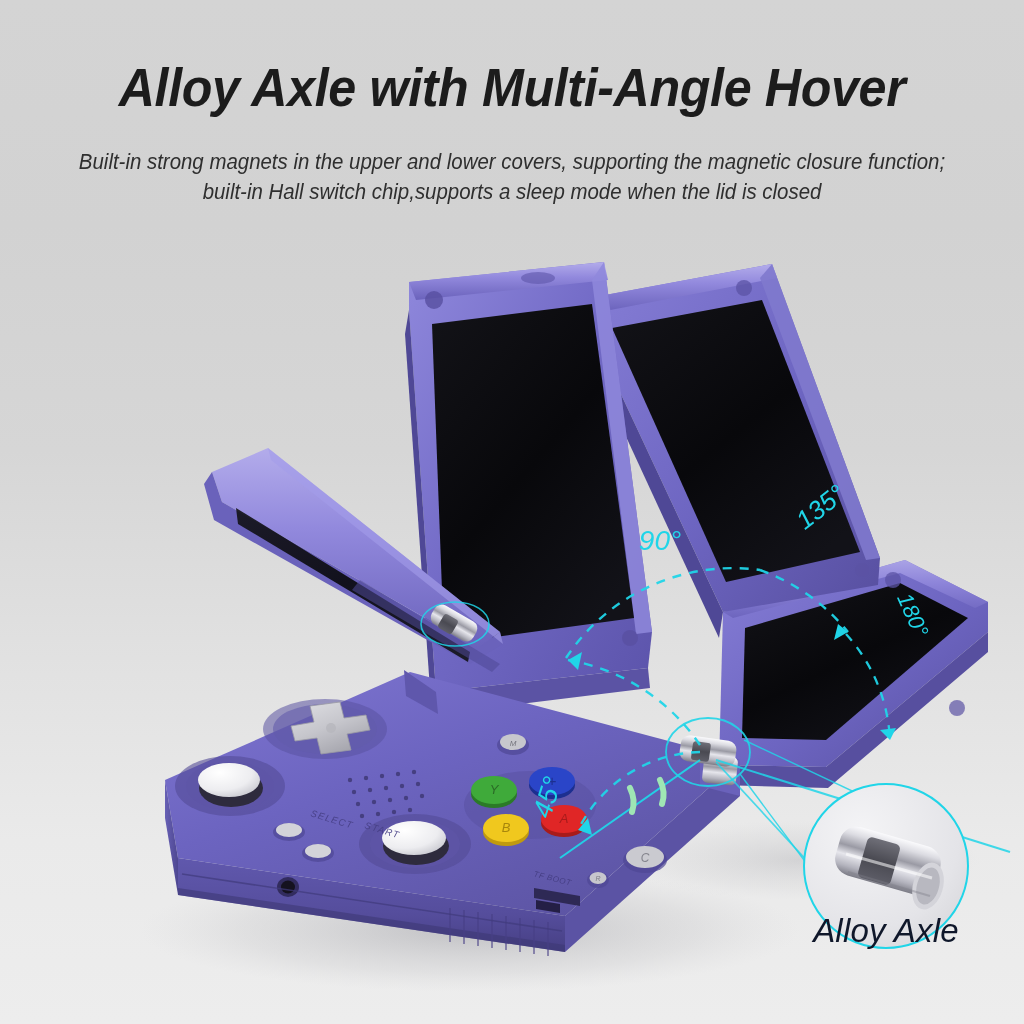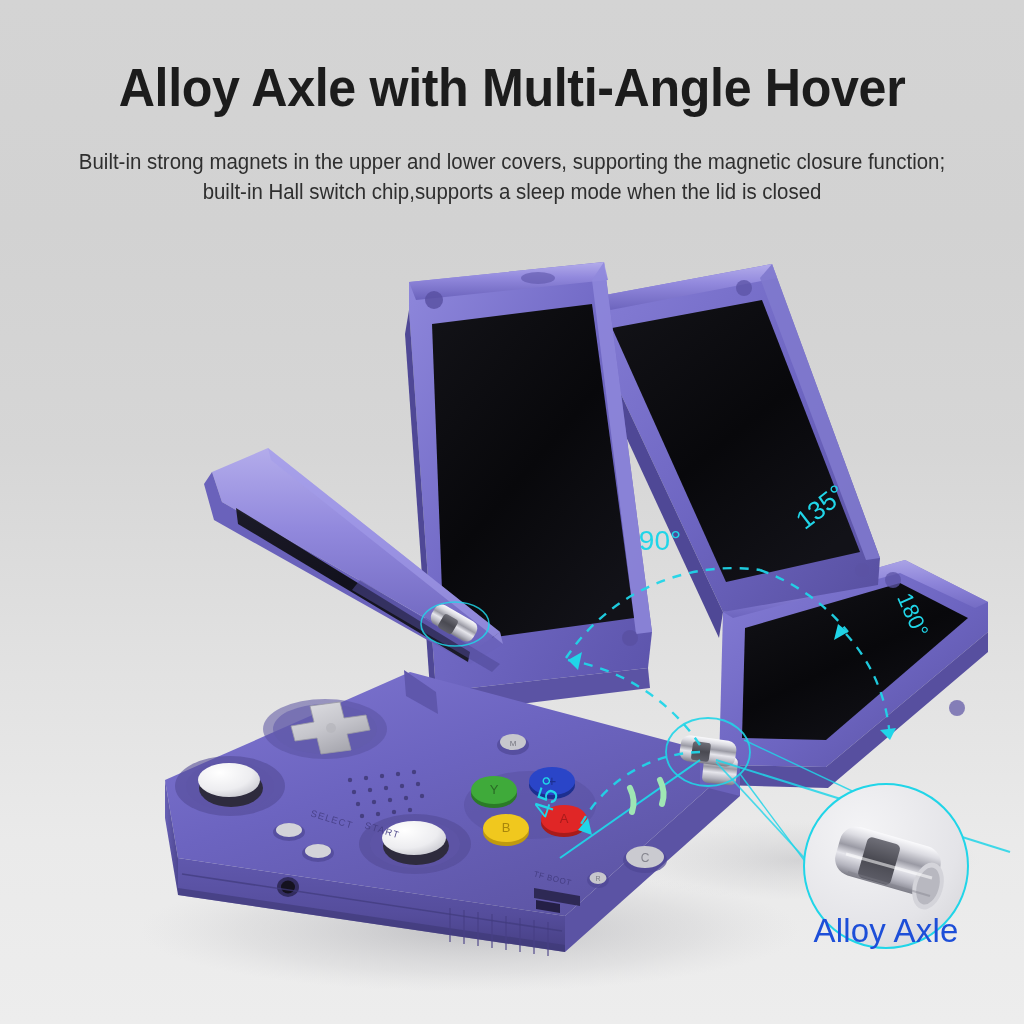--- a/index.html
+++ b/index.html
@@ -2,21 +2,21 @@
 <html><head>
 <meta charset="utf-8">
 <style>
   * { margin:0; padding:0; box-sizing:border-box; }
   html,body { width:1024px; height:1024px; overflow:hidden; }
   body {
     font-family:"Liberation Sans", sans-serif;
     background:linear-gradient(180deg,#d4d4d4 0%,#d2d2d2 22%,#d6d6d6 44%,#e2e2e2 66%,#eaeaea 82%,#ededed 100%);
     position:relative;
   }
-  .stage { position:absolute; inset:0; }
+  .stage { position:absolute; inset:0;font-style:italic; }
 
   
   .headline {
     position:absolute; top:56px; left:0; width:1024px; text-align:center;
     font-size:54px; font-weight:bold; color:#1c1c1c; letter-spacing:-0.4px;
     transform:scaleX(0.93); transform-origin:center top; white-space:nowrap;
   }
   .subtitle {
     position:absolute; top:148px; left:50%; transform:translateX(-50%) scaleX(0.95);
     width:960px; text-align:center; font-size:21.5px; color:#2f2f2f;
@@ -24,21 +24,21 @@
   }
   .subtitle span { display:block; }
 
   
   .art { position:absolute; left:0; top:240px; width:1024px; height:784px; }
   .art svg { display:block; width:1024px; height:784px; }
 
   
   .callout-label {
     position:absolute; left:786px; top:912px; width:200px; text-align:center;
-    font-size:33px; color:#1d4ed8; font-weight:400; letter-spacing:0.2px;
+    font-size:33px; color:#0f172a; font-weight:400; letter-spacing:0.2px;
   }
 </style>
 </head>
 <body>
 
 <div class="stage">
 
   <div class="headline">Alloy Axle with Multi-Angle Hover</div>
 
   <div class="subtitle">

